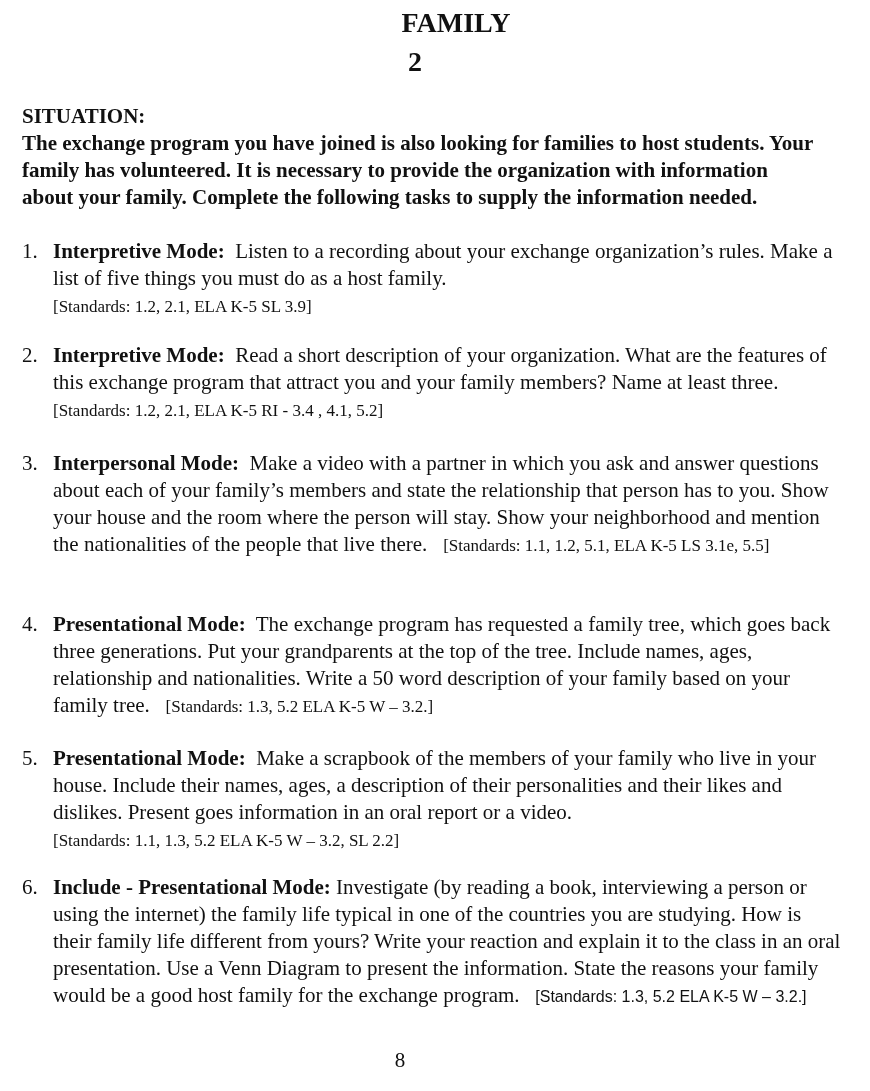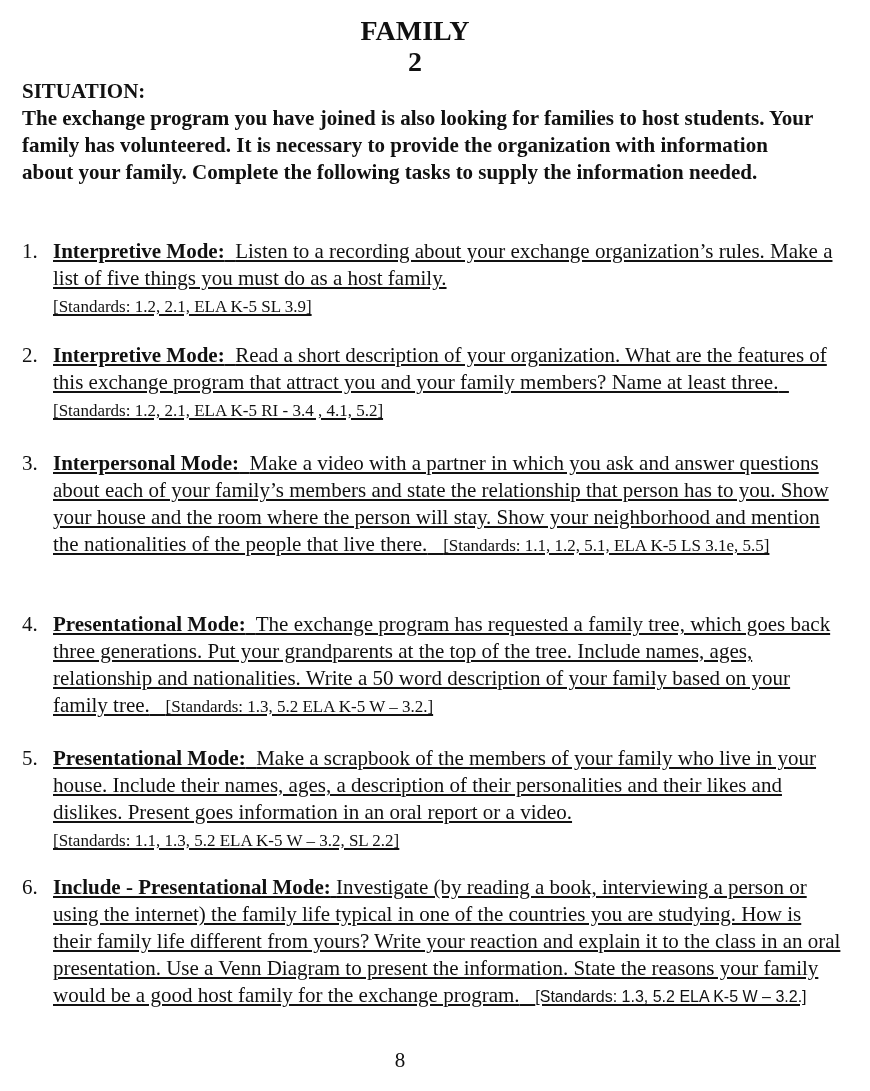--- a/index.html
+++ b/index.html
@@ -4,34 +4,34 @@
 <style>
   html, body { margin: 0; padding: 0; background: #ffffff; }
   body {
     width: 870px; height: 1091px; overflow: hidden; position: relative;
     font-family: "Liberation Serif", serif; color: #111111;
   }
   .title {
     position: absolute; left: 0; width: 830px; text-align: center;
     font-weight: bold; font-size: 28px; line-height: 32px;
   }
-  #t1 { top: 15px; }
+  #t1 { top: 7px; margin-left: 41px; }
   #t2 { top: 46px; }
   .situation {
     position: absolute; left: 22px; top: 78px; width: 800px;
     font-weight: bold; font-size: 21px; line-height: 27px;
   }
-  .situation .head { display: block; }
+  .situation .head { display: block; margin-top: 25px; }
   .list {
     position: absolute; left: 22px; width: 820px;
     font-size: 21px; line-height: 27px;
   }
   .item { position: absolute; left: 0; width: 820px; }
   .num { position: absolute; left: 0; top: 0; width: 28px; }
-  .body { margin-left: 31px; width: 790px; text-decoration: underline; }
+  .body { margin-left: 31px; width: 790px; }
   .lbl { font-weight: bold; }
   .std { font-size: 17px; }
   .std.sans { font-family: "Liberation Sans", sans-serif; font-size: 16px; }
   .page-num {
     position: absolute; top: 1048px; left: 0; width: 800px; text-align: center;
     font-size: 21px;
   }
 </style>
 </head>
 <body>

